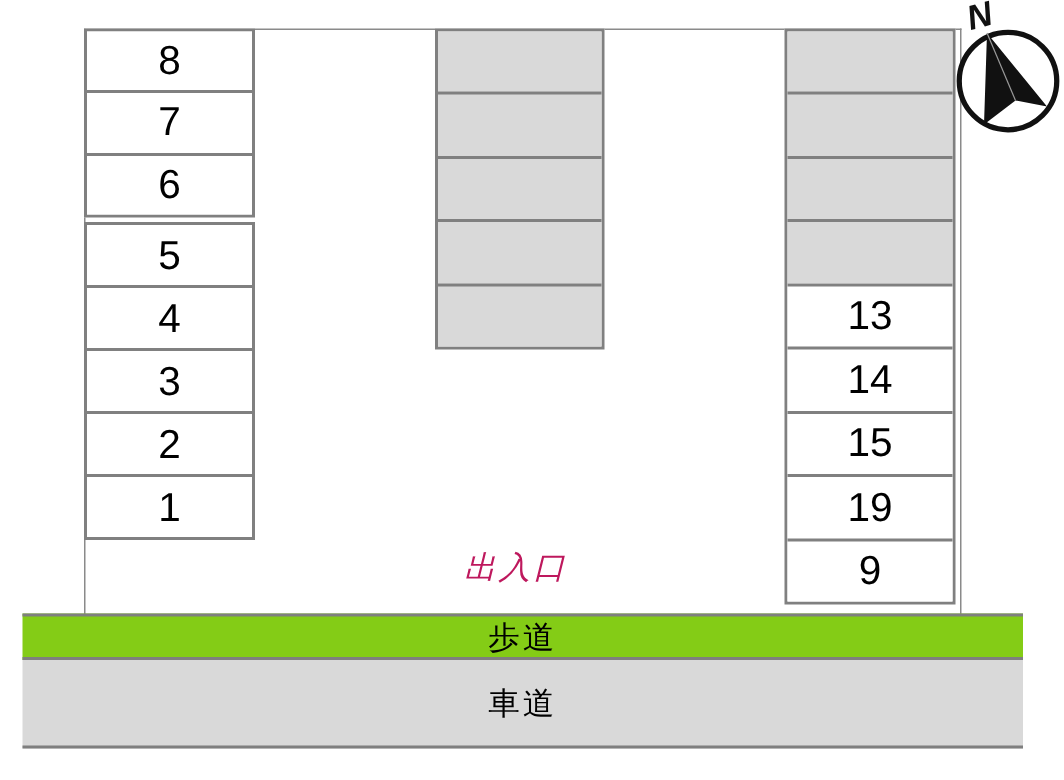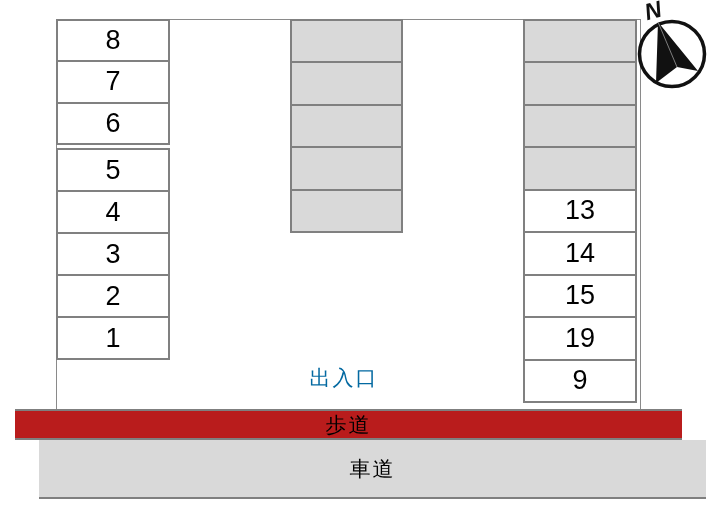--- a/index.html
+++ b/index.html
@@ -36,42 +36,41 @@
   .cellcol .cell.gray { background:#d9d9d9; }
 
   .col-left-g1 { left:56px;  top:19px;  width:114px; height:126px; }
   .col-left-g2 { left:56px;  top:148px; width:114px; height:212px; }
   .col-middle  { left:290px; top:19px;  width:113px; height:214px; }
   .col-right   { left:523px; top:19px;  width:114px; height:384px; }
 
   .entrance-label {
     position:absolute; left:244px; top:364px; width:200px; height:28px;
     display:flex; align-items:center; justify-content:center;
-    font-size:21px; color:#0369a1; letter-spacing:2px;
+    font-size:21px; color:#be185d; letter-spacing:2px;font-style:italic;
   }
 
   
   .strip {
     position:absolute; left:15px; width:667px;
     box-sizing:border-box;
     display:flex; align-items:center; justify-content:center;
     font-size:21px; color:#000000; letter-spacing:2px;
   }
   .strip-sidewalk {
     top:409px; height:31px;
-    background:#b91c1c;
+    background:#84cc16;
     border-top:2px solid #7f7f7f;
     border-bottom:2px solid #7f7f7f;
     font-family:Liberation Serif, serif;
   }
   .strip-roadway {
     top:440px; height:59px;
     background:#d9d9d9;
     border-bottom:2px solid #7f7f7f;
-    margin-left:24px;
   }
 
   
   .compass { position:absolute; left:632px; top:0px; width:77px; height:93px; }
 </style>
 </head>
 <body>
 
 <div class="canvas">
 

